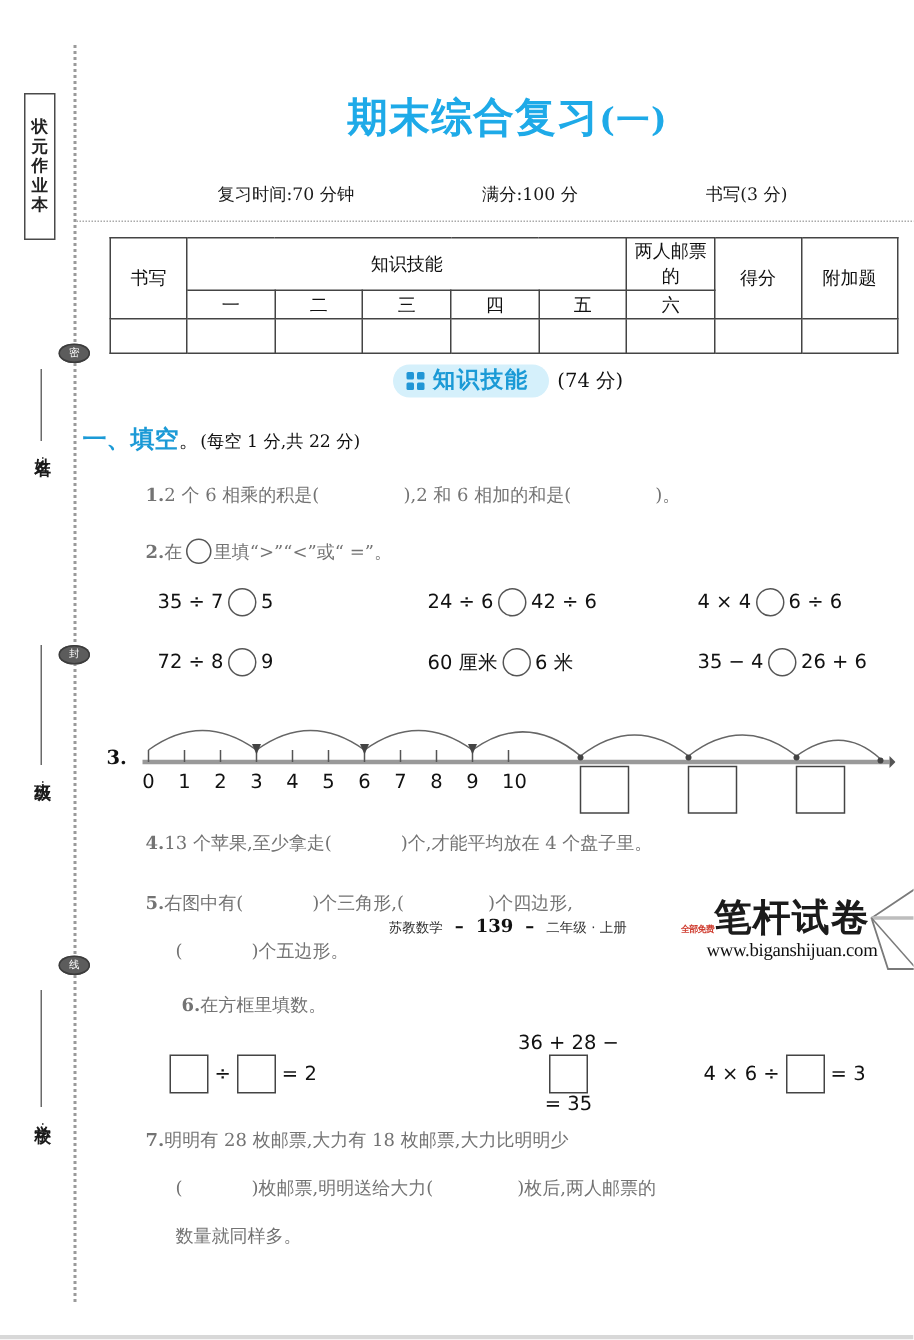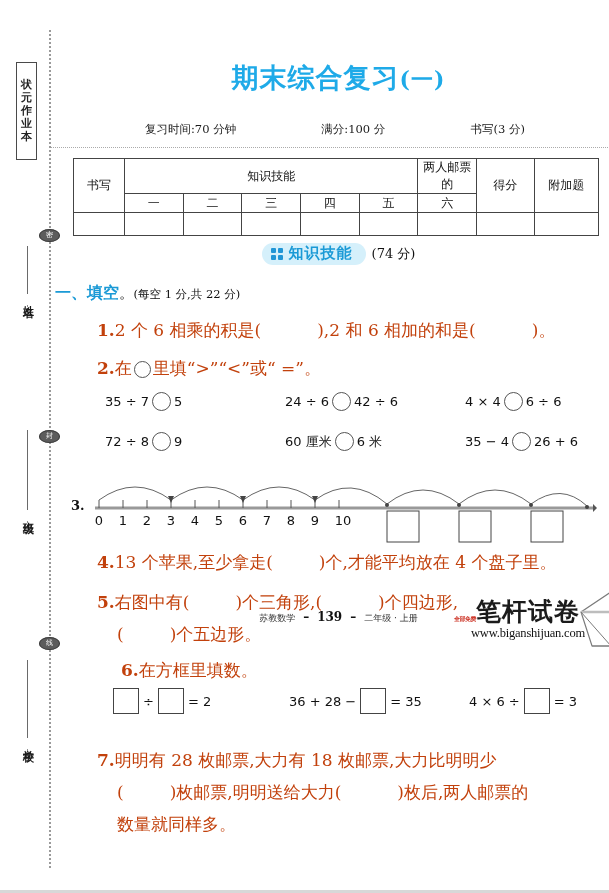--- a/index.html
+++ b/index.html
@@ -200,23 +200,23 @@
     font-size: 14.5px;
     color: #111;
     white-space: nowrap;
   }
   .sec-head .cy { color: #1b9ad6; font-weight: bold; font-size: 16px; }
   .sec-head .note { font-size: 11.5px; }
 
   .q {
     position: absolute;
     font-family: "DejaVu Serif", "Liberation Serif", serif;
-    font-size: 17px;
+    font-size: 12px;
     line-height: 20px;
-    color: #c2410c;
+    color: #737373;
     white-space: nowrap;
   }
   .q b { font-family: "DejaVu Serif","Liberation Serif",serif; font-weight: bold; }
   .blank { display: inline-block; width: 46px; }
   .blank-lg { display: inline-block; width: 56px; }
 
   .eqrow {
     position: absolute;
     display: flex;
     font-family: "DejaVu Sans", "Liberation Sans", sans-serif;
@@ -550,21 +550,21 @@
   <div class="q" style="left:32px; top:660px;margin-left:24px;">
     <b>6.</b><span>在方框里填数。</span>
   </div>
   <div class="eqrow" style="left:44px; top:688px;">
     <span class="eqcell" style="width:180px;">
       <span class="sqbox"></span>
         <span>÷</span>
         <span class="sqbox"></span>
         <span>= 2</span>
     </span>
-    <span class="eqcell" style="width:180px;">
+    <span class="eqcell" style="width:180px;flex-direction:column;">
       <span>36 + 28 −</span>
         <span class="sqbox"></span>
         <span>= 35</span>
     </span>
     <span class="eqcell" style="width:160px;">
       <span>4 × 6 ÷</span>
         <span class="sqbox"></span>
         <span>= 3</span>
     </span>
   </div>

